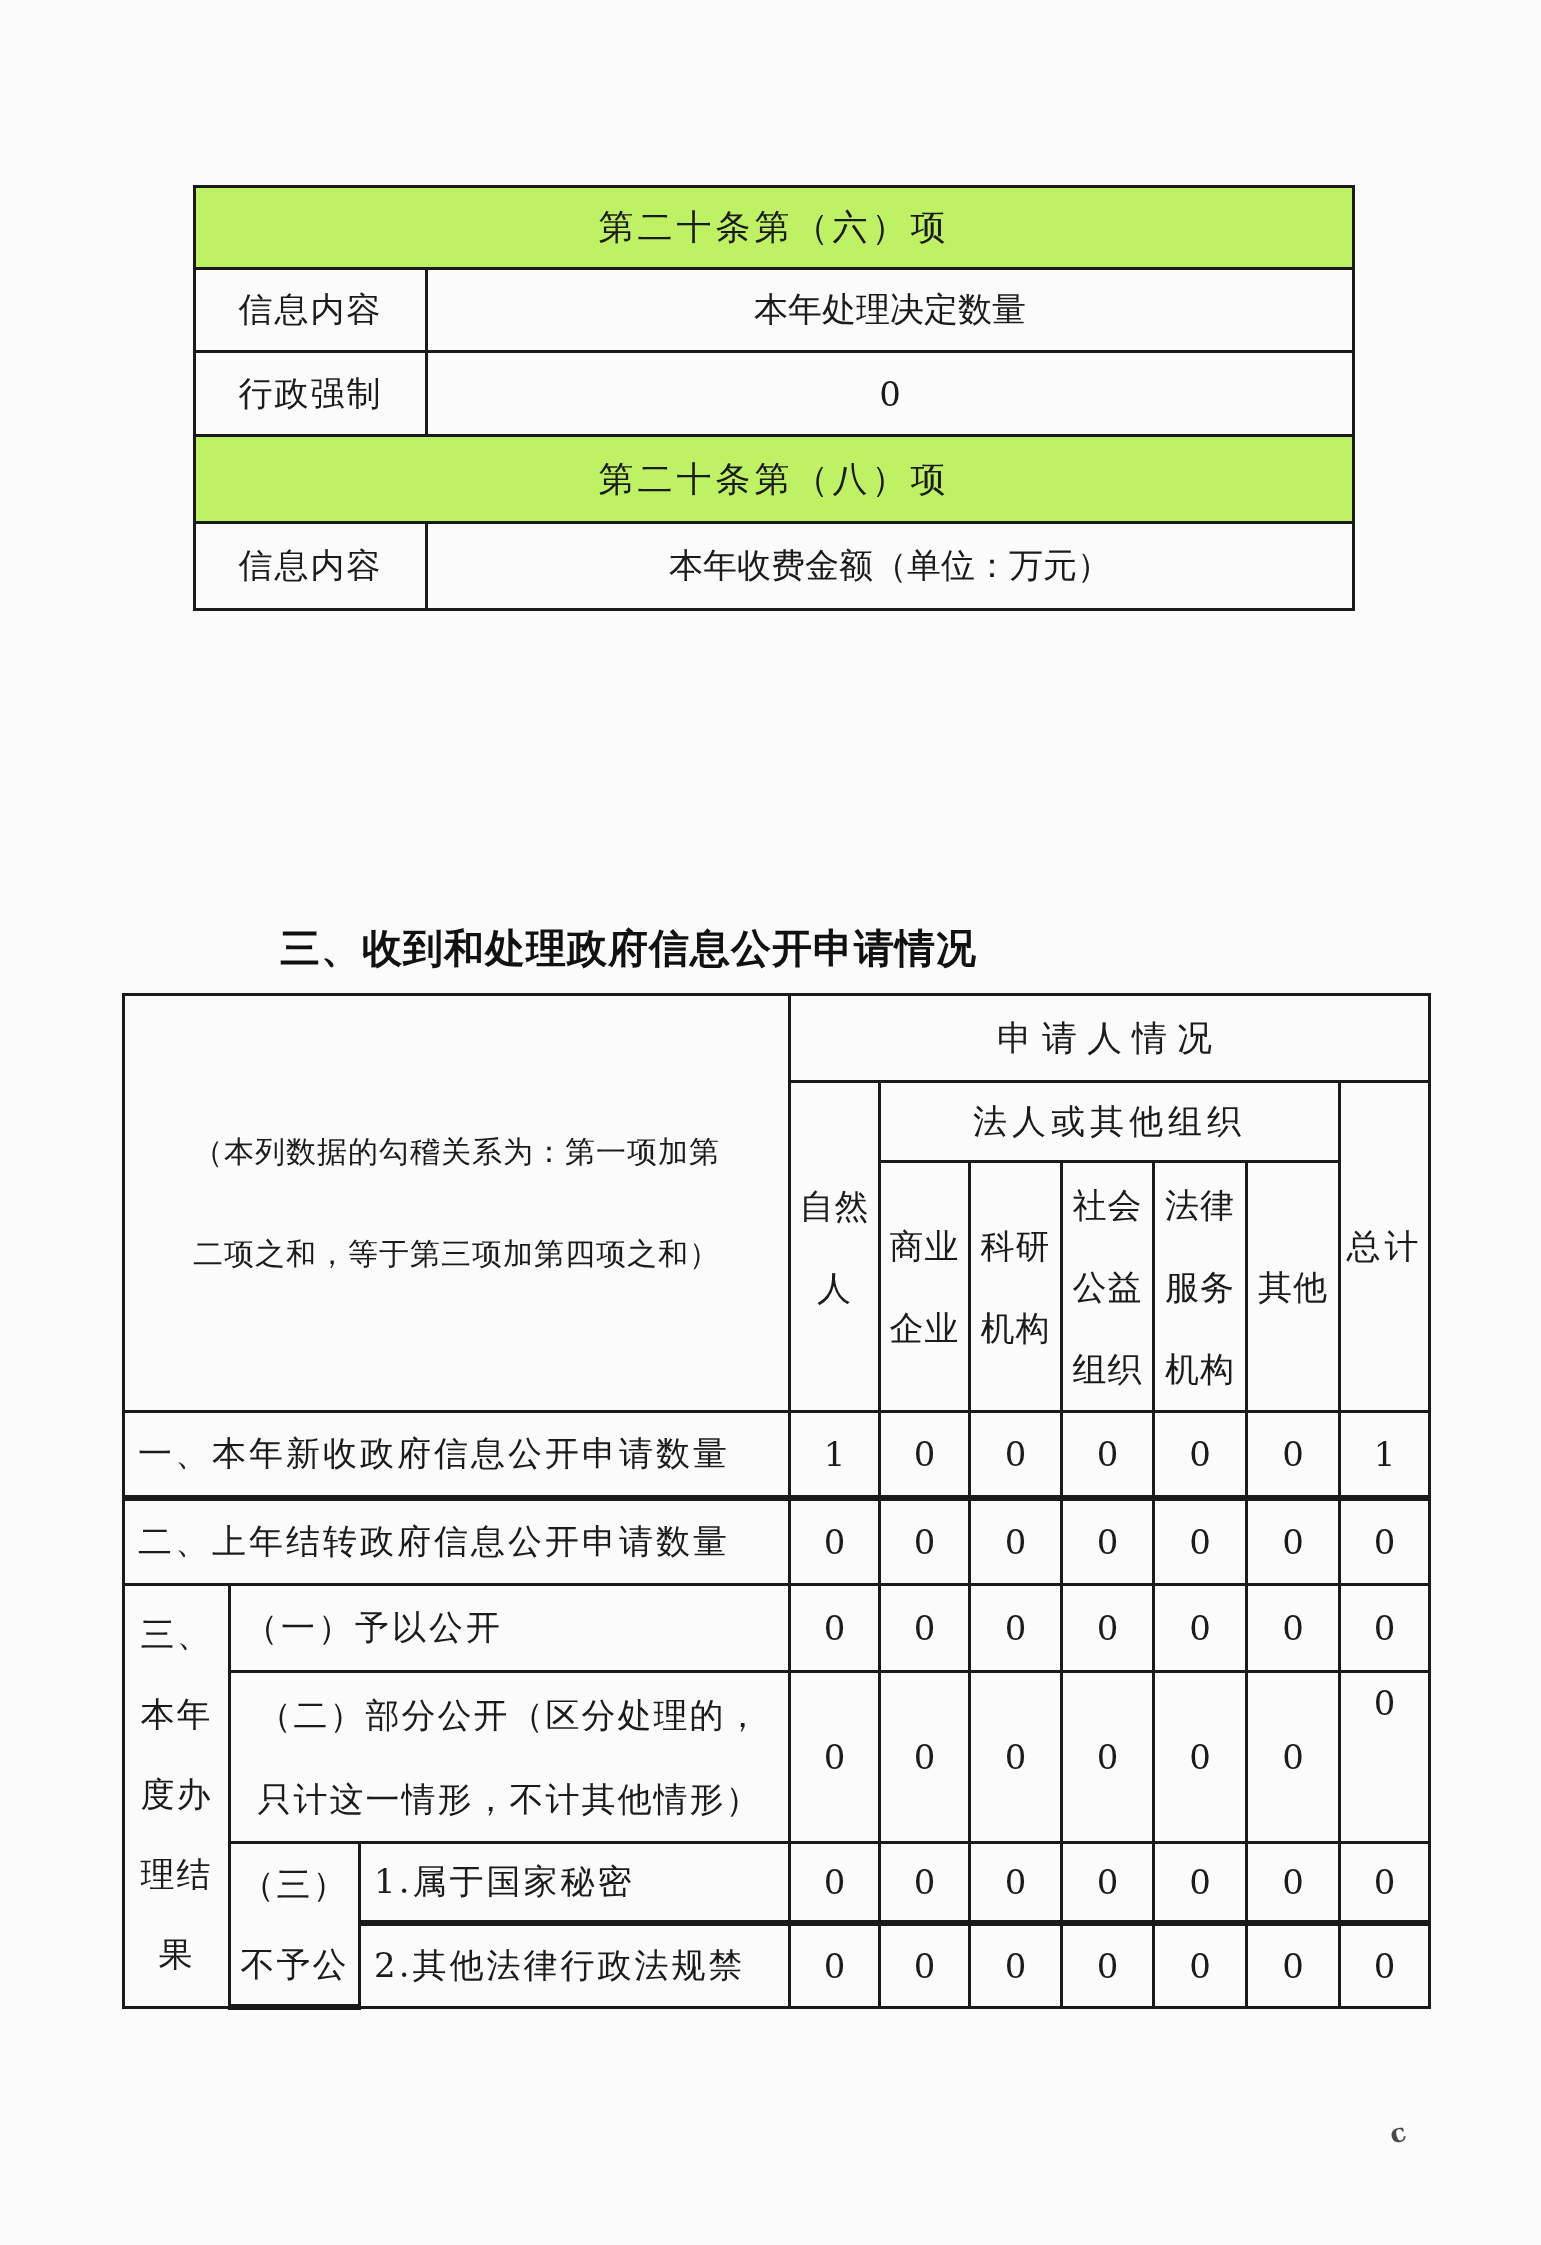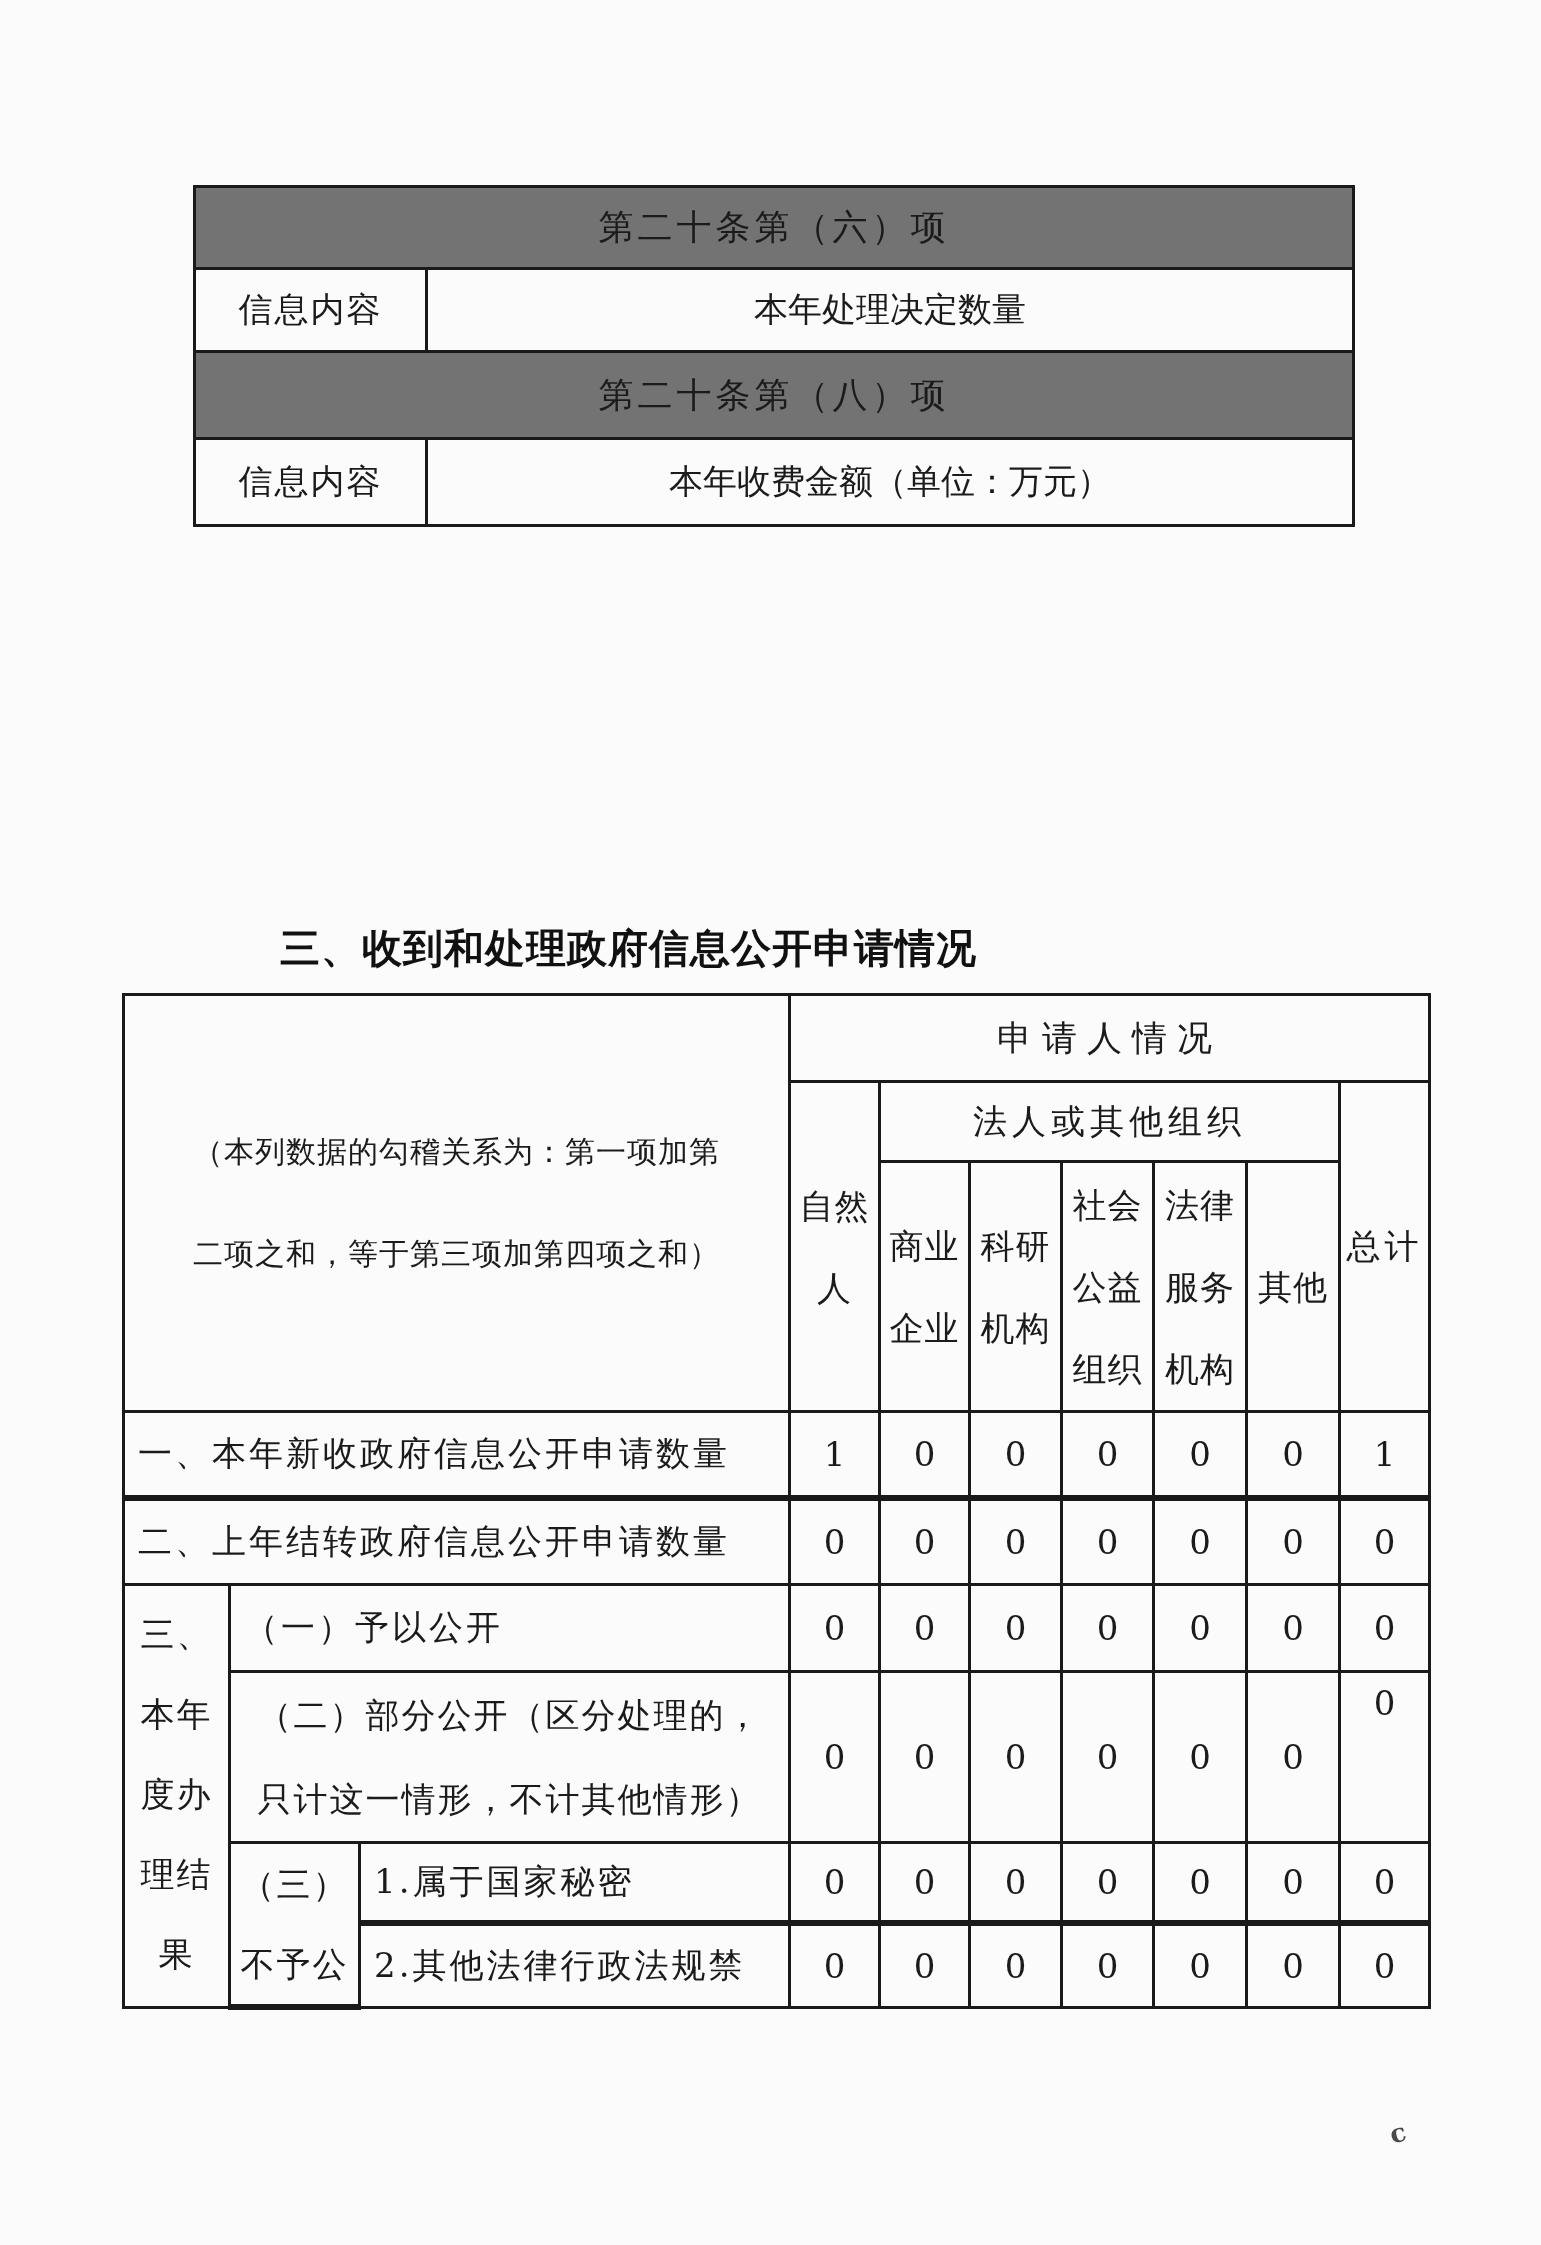--- a/index.html
+++ b/index.html
@@ -13,21 +13,21 @@
   }
   table{border-collapse:collapse;table-layout:fixed;}
   td{
     border:3px solid #1a1a1a;
     text-align:center;vertical-align:middle;
     font-size:34px;padding:0;overflow:hidden;
   }
   
   .t1{position:absolute;left:193px;top:185px;width:1159px;}
   .t1 .band{
-    background:#737373;
+    background:#bef264;
     letter-spacing:4px;font-size:35px;
   }
   .t1 .lbl{letter-spacing:2px;}
   .h82{height:82px}.h83{height:83px}.h84{height:84px}.h85{height:87px}.h128{height:128px}
   .two-line-60 span{display:block;line-height:60px;}
   
   .heading{
     position:absolute;left:280px;top:921px;
     font-family:"DejaVu Sans","Liberation Sans",sans-serif;
     font-weight:700;font-size:40px;letter-spacing:1px;
@@ -72,20 +72,24 @@
         <col style="width:232px">
         <col style="width:927px">
       </colgroup>
     <tbody>
         <tr class="h82">
       <td colspan="2" class="band">第二十条第（六）项</td>
     </tr>
     <tr class="h83">
       <td class="lbl">信息内容</td>
       <td>本年处理决定数量</td>
+    </tr>
+    <tr class="h84">
+      <td class="lbl">行政强制</td>
+      <td>0</td>
     </tr>
     <tr class="h85">
       <td colspan="2" class="band">第二十条第（八）项</td>
     </tr>
     <tr class="h85">
       <td class="lbl">信息内容</td>
       <td>本年收费金额（单位：万元）</td>
     </tr>
   </tbody>
     </table>

